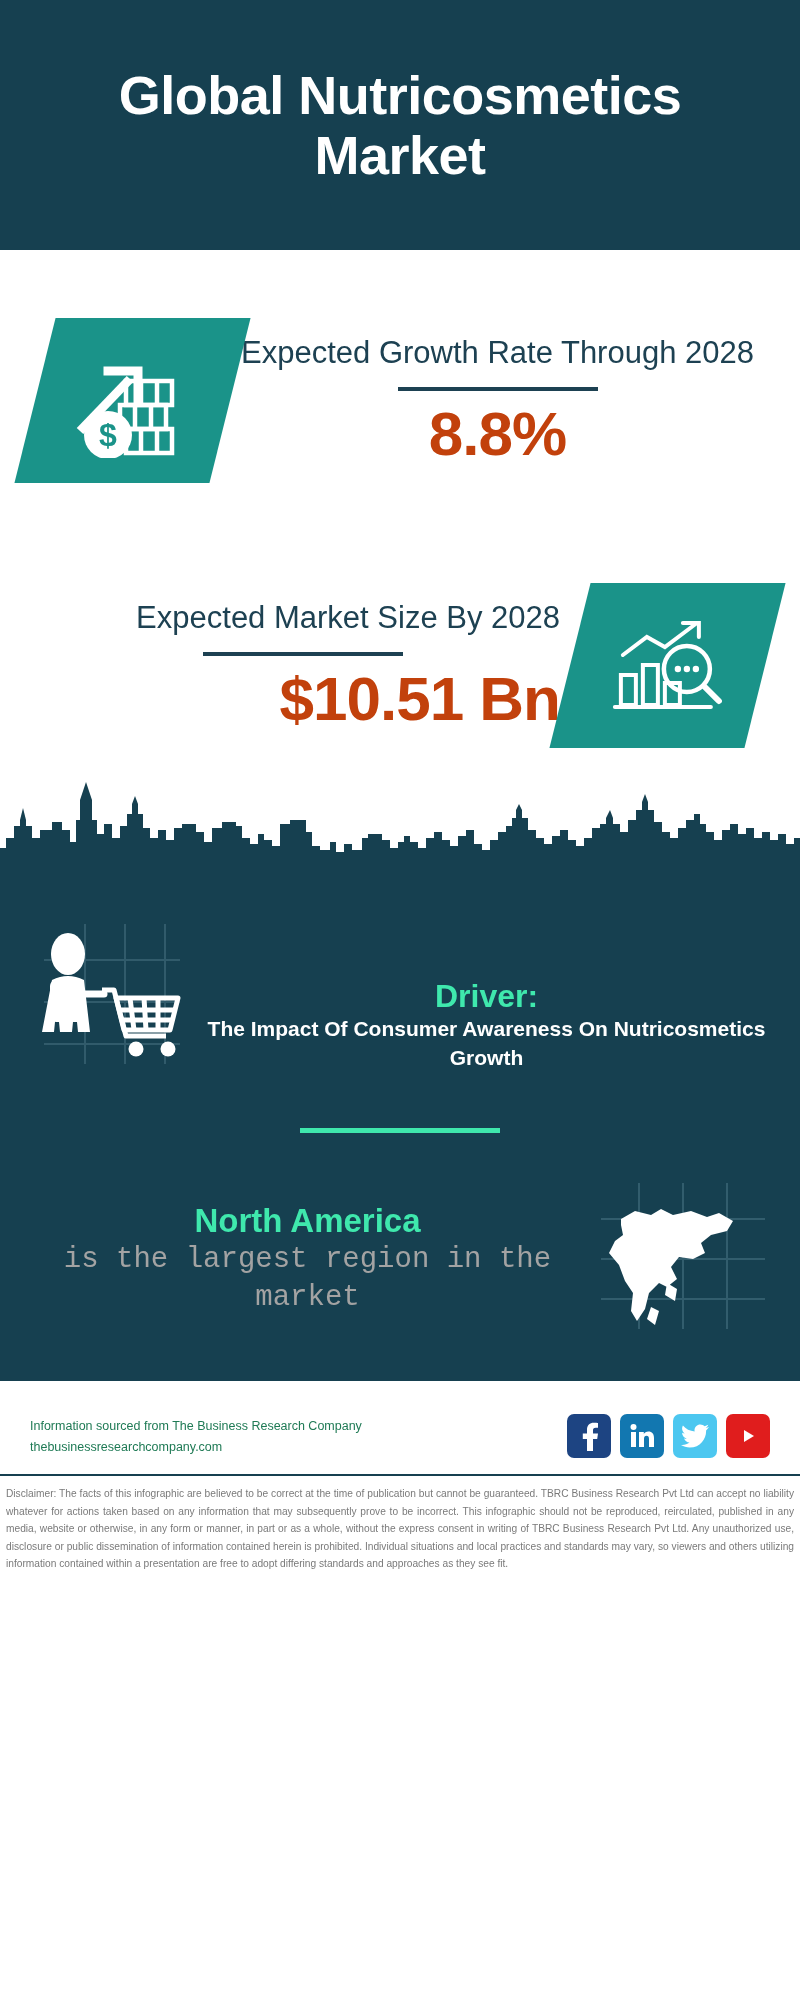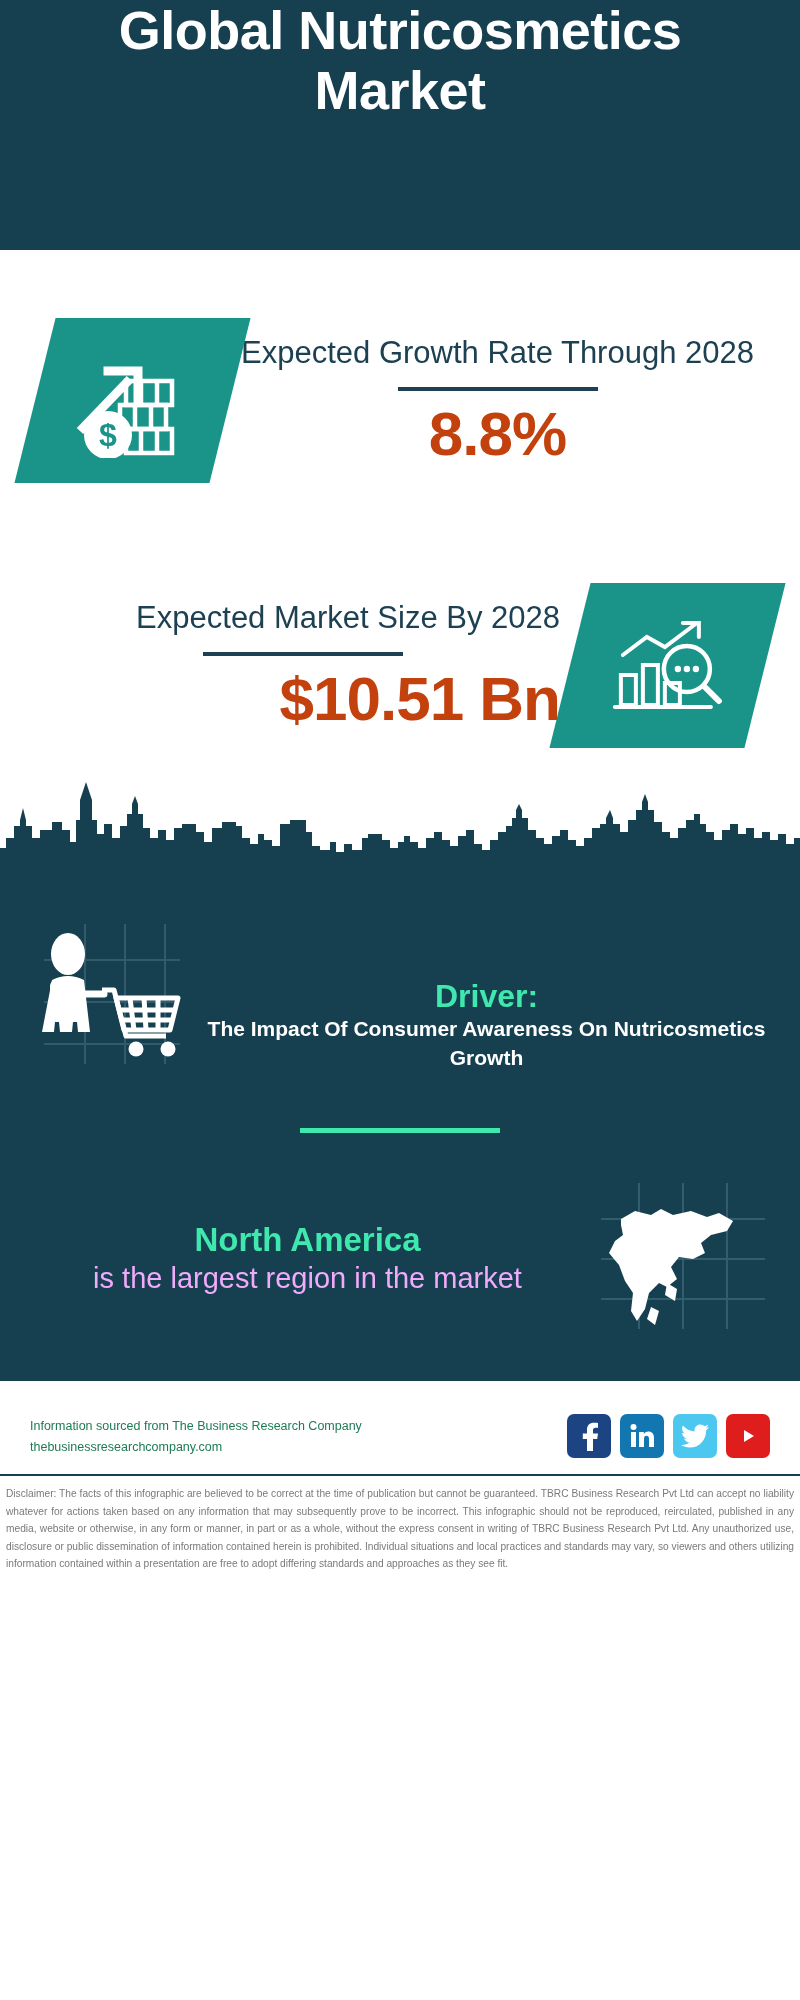--- a/index.html
+++ b/index.html
@@ -6,21 +6,21 @@
   body {
     width:800px; height:2000px;
     font-family:"Liberation Sans", sans-serif;
     background:#ffffff; overflow:hidden; position:relative;
   }
 
   
   .header {
     background:#164050;
     height:250px;
-    display:flex; align-items:flex-start; justify-content:center;
+    display:flex; align-items:center; justify-content:center;
     padding:0 60px;
   }
   .header-title {
     color:#ffffff;
     font-size:54px;
     font-weight:bold;
     line-height:1.12;
     text-align:center;
     letter-spacing:-0.5px;
     font-stretch:condensed;
@@ -100,21 +100,21 @@
     width:200px; height:5px; background:#3fe8ad;
     margin:56px auto 46px auto;
   }
 
   .region-block { display:flex; align-items:center; gap:10px; padding-bottom:10px; }
   .region-copy { flex:1 1 auto; text-align:center; }
   .region-name {
     color:#3fe8ad; font-size:33px; font-weight:bold; line-height:1.25;
   }
   .region-sub {
-    color:#f0abfc; font-size:29px; line-height:1.3; margin-top:0;
+    color:#a3a3a3; font-size:29px; line-height:1.3; margin-top:0;font-family:Liberation Mono, monospace;
   }
   .region-map { flex:0 0 auto; width:175px; }
 
   
   .footer {
     background:#ffffff;
     height:80px;
     display:flex; align-items:flex-end; justify-content:space-between;
     padding:0 30px;
     border-top:3px solid #164050;

